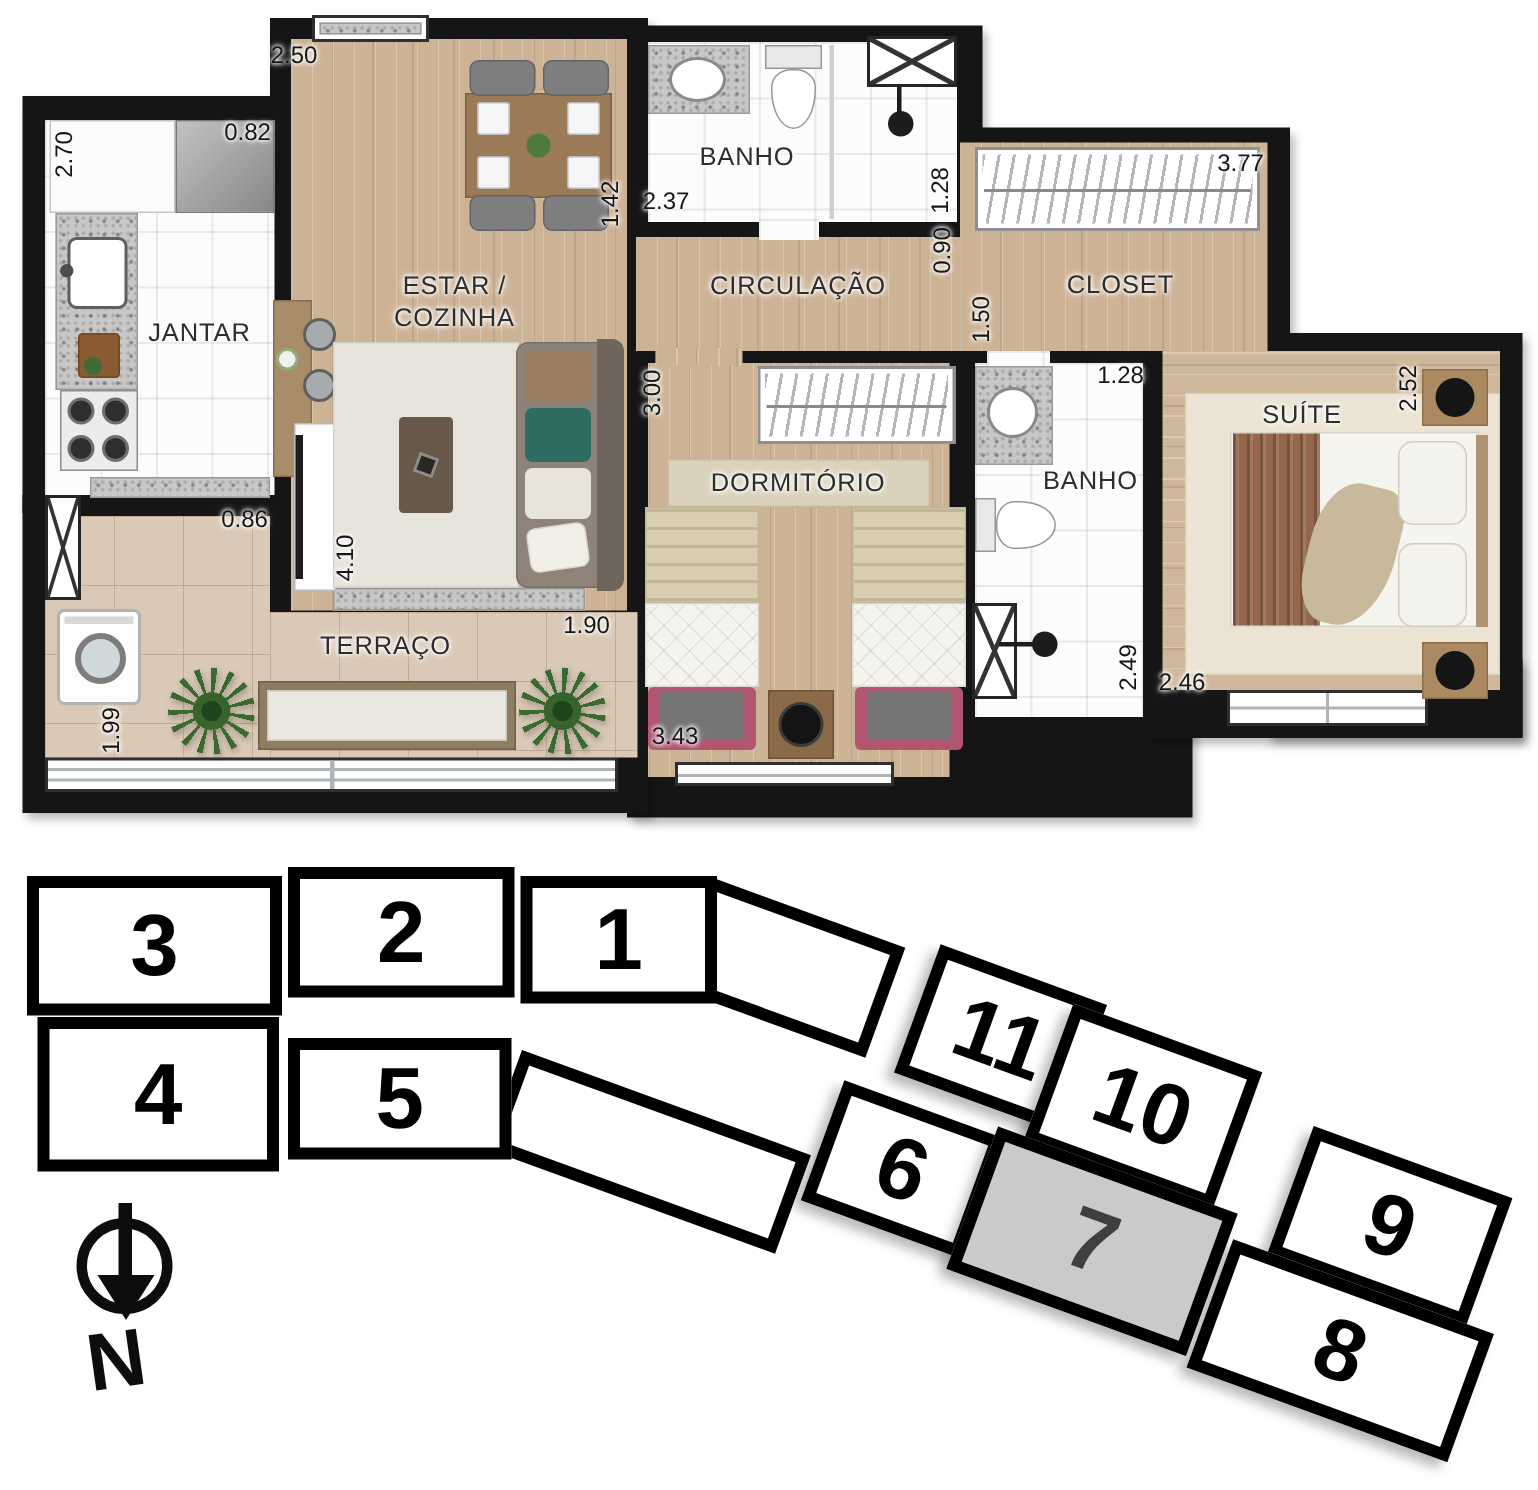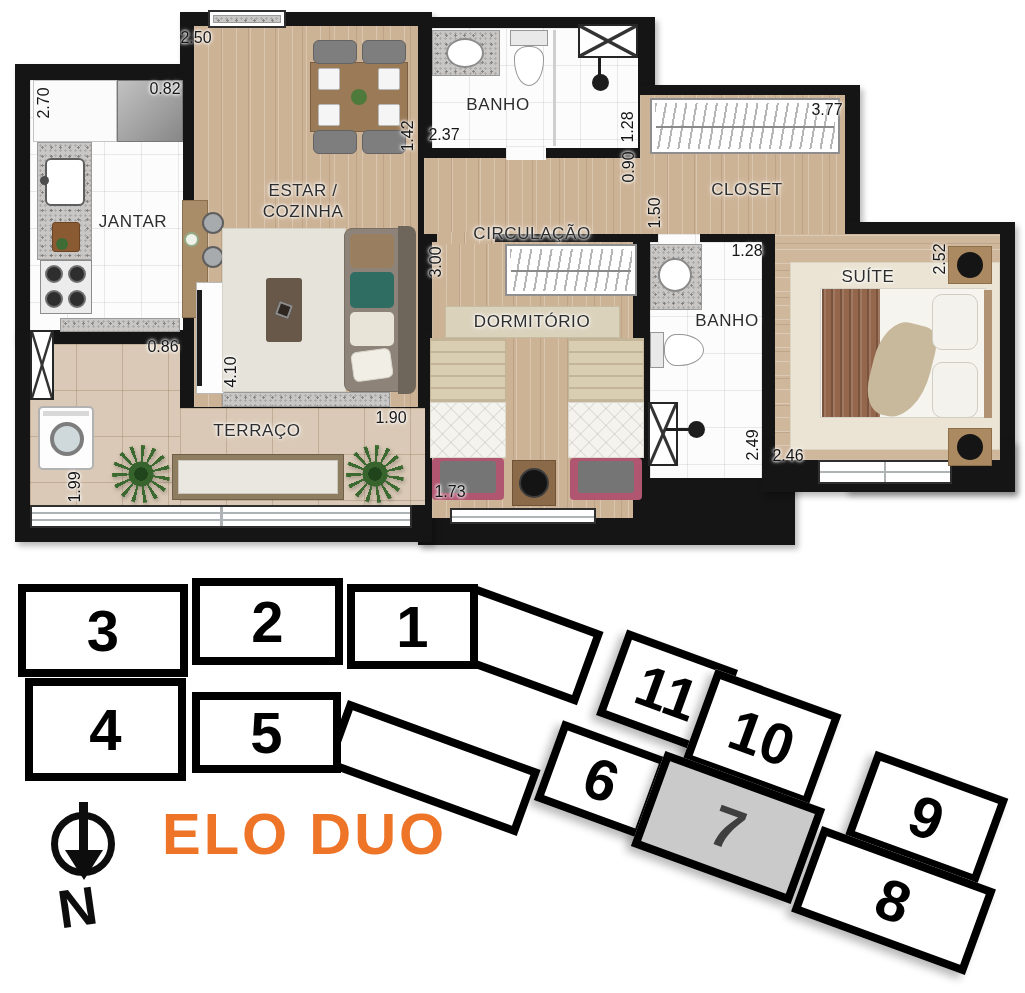--- a/index.html
+++ b/index.html
@@ -227,40 +227,40 @@
     <div class="plant" style="left:112px;top:445px;width:58px;height:58px;"></div>
     <div class="plant" style="left:346px;top:445px;width:58px;height:58px;"></div>
     <div class="abs" style="left:172px;top:454px;width:172px;height:46px;background:#8f7d62;border:1px solid #6f5f48;">
       <div class="abs" style="left:5px;top:5px;right:5px;bottom:5px;background:#e9e7e0;border:1px solid #c9c6bc;"></div>
     </div>
 
     <div class="rlabel" style="left:133px;top:222px;">JANTAR</div>
     <div class="rlabel" style="left:303px;top:191px;">ESTAR /</div>
     <div class="rlabel" style="left:303px;top:212px;">COZINHA</div>
     <div class="rlabel" style="left:498px;top:105px;">BANHO</div>
-    <div class="rlabel" style="left:532px;top:191px;margin-top:43px;">CIRCULAÇÃO</div>
+    <div class="rlabel" style="left:532px;top:191px;">CIRCULAÇÃO</div>
     <div class="rlabel" style="left:747px;top:190px;">CLOSET</div>
     <div class="rlabel" style="left:532px;top:322px;">DORMITÓRIO</div>
     <div class="rlabel" style="left:727px;top:321px;">BANHO</div>
     <div class="rlabel" style="left:868px;top:277px;">SUÍTE</div>
     <div class="rlabel" style="left:257px;top:431px;">TERRAÇO</div>
 
     <div class="dim dimv" style="left:44px;top:103px;">2.70</div>
     <div class="dim" style="left:165px;top:89px;">0.82</div>
     <div class="dim" style="left:196px;top:38px;">2.50</div>
     <div class="dim dimv" style="left:408px;top:136px;">1.42</div>
     <div class="dim" style="left:444px;top:135px;">2.37</div>
     <div class="dim dimv" style="left:628px;top:127px;">1.28</div>
     <div class="dim dimv" style="left:629px;top:167px;">0.90</div>
     <div class="dim" style="left:827px;top:110px;">3.77</div>
     <div class="dim dimv" style="left:655px;top:213px;">1.50</div>
     <div class="dim" style="left:747px;top:251px;">1.28</div>
     <div class="dim dimv" style="left:940px;top:259px;">2.52</div>
     <div class="dim dimv" style="left:436px;top:262px;">3.00</div>
-    <div class="dim" style="left:450px;top:492px;">1.73</div>
+    <div class="dim" style="left:450px;top:492px;">3.43</div>
     <div class="dim dimv" style="left:753px;top:445px;">2.49</div>
     <div class="dim" style="left:788px;top:456px;">2.46</div>
     <div class="dim" style="left:163px;top:347px;">0.86</div>
     <div class="dim dimv" style="left:231px;top:372px;">4.10</div>
     <div class="dim" style="left:391px;top:418px;">1.90</div>
     <div class="dim dimv" style="left:75px;top:487px;">1.99</div>
   </div>
 
   <div class="abs" style="left:0;top:555px;width:1025px;height:438px;">
 
@@ -295,21 +295,20 @@
     <div class="unit tilt" style="left: 643px; top: 222px; width: 170px; height: 101px; background: rgb(202, 202, 202); color: rgb(63, 63, 63);">
         <span>7</span>
       </div>
     <div class="unit tilt" style="left:856px;top:217px;width:141px;height:91px;">
         <span>9</span>
       </div>
     <div class="unit tilt" style="left:801px;top:300px;width:185px;height:91px;">
         <span>8</span>
       </div>
 
-    <div class="project-name" style="left: 162px; top: 245px; color: rgb(238, 116, 40);">ELO DUO</div>
 
     <div class="abs" style="left:30px;top:245px;width:120px;height:190px;">
       <div class="abs circle" style="left:21px;top:12px;width:64px;height:64px;border:7px solid #0d0d0d;"></div>
       <div class="abs" style="left:49px;top:2px;width:9px;height:52px;background:#0d0d0d;"></div>
       <div class="abs" style="left:35px;top:50px;width:0;height:0;border-left:19px solid transparent;border-right:19px solid transparent;border-top:30px solid #0d0d0d;"></div>
       <div class="north-n" style="left:28px;top:76px;">N</div>
     </div>
   </div>
 </div>
 

